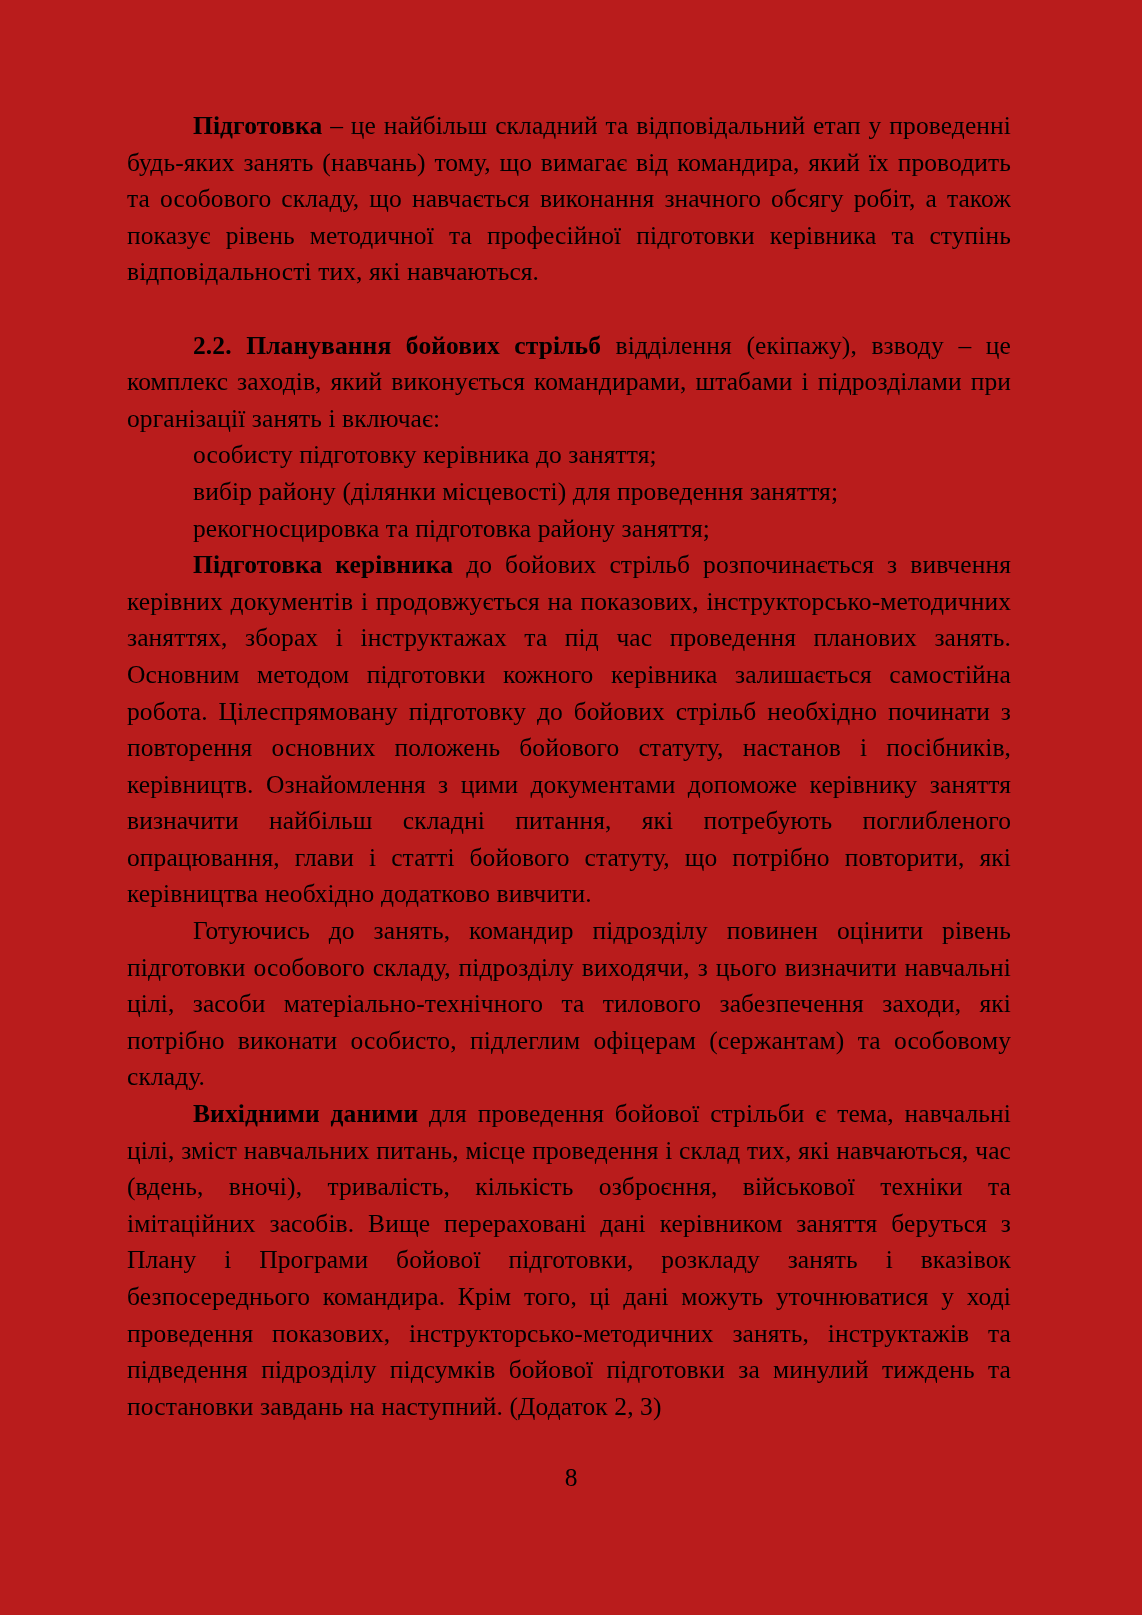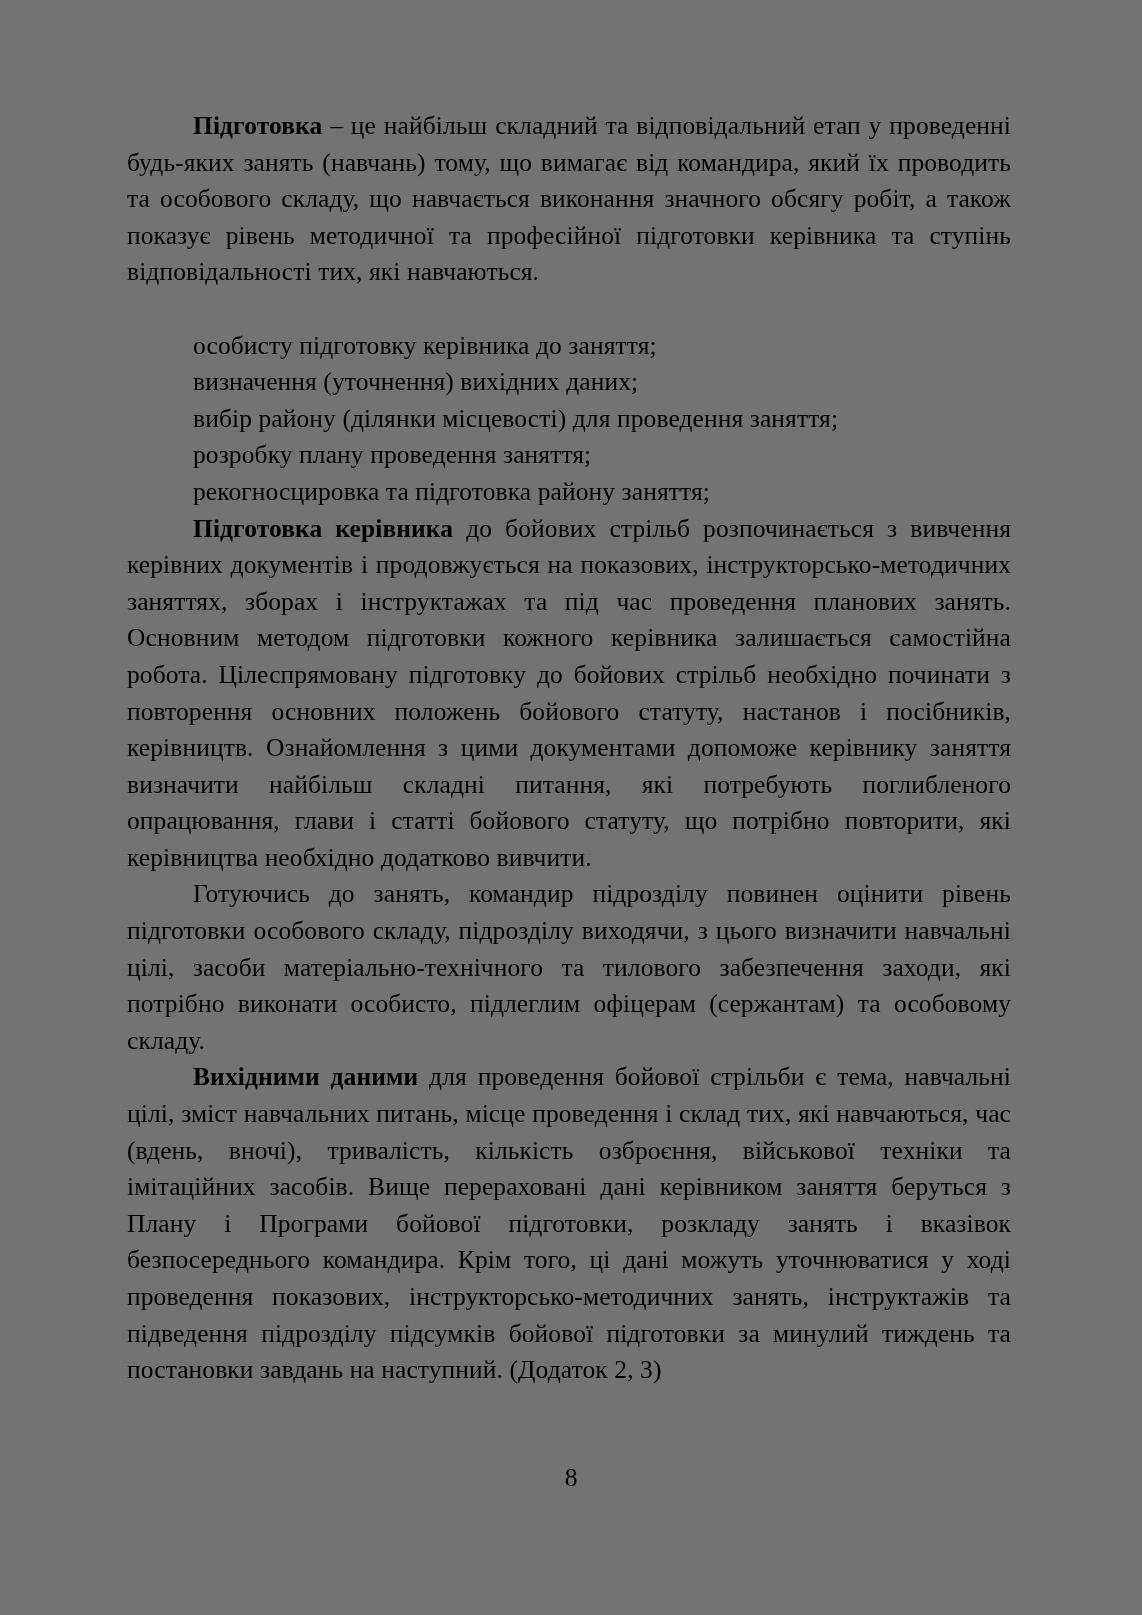--- a/index.html
+++ b/index.html
@@ -15,21 +15,21 @@
     font-family: "Liberation Serif", "DejaVu Serif", serif;
     color: #000000;
     overflow: hidden;
   }
   .page {
     position: absolute;
     left: 0;
     top: 0;
     width: 1142px;
     height: 1615px;
-    background: #737373;
+    background: #b91c1c;
   }
   .content {
     position: absolute;
     left: 127px;
     top: 108px;
     width: 884px;
   }
   p.para {
     margin: 0;
     font-size: 25.5px;
@@ -70,25 +70,24 @@
 </head>
 <body>
 
 <div class="page">
   <div class="content">
 
     <p class="para"><b>Підготовка</b><span> – це найбільш складний та відповідальний етап у проведенні будь-яких занять (навчань) тому, що вимагає від командира, який їх проводить та особового складу, що навчається виконання значного обсягу робіт, а також показує рівень методичної та професійної підготовки керівника та ступінь відповідальності тих, які навчаються.</span></p>
 
     <div class="gap"></div>
 
+    <p class="para"><b>2.2. Планування бойових стрільб</b><span> відділення (екіпажу), взводу – це комплекс заходів, який виконується командирами, штабами і підрозділами при організації занять і включає:</span></p>
 
     <p class="listline">особисту підготовку керівника до заняття;</p>
-    <p class="listline">визначення (уточнення) вихідних даних;</p>
     <p class="listline">вибір району (ділянки місцевості) для проведення заняття;</p>
-    <p class="listline">розробку плану проведення заняття;</p>
     <p class="listline">рекогносцировка та підготовка району заняття;</p>
 
 
     <p class="para"><b>Підготовка керівника</b><span> до бойових стрільб розпочинається з вивчення керівних документів і продовжується на показових, інструкторсько-методичних заняттях, зборах і інструктажах та під час проведення планових занять. Основним методом підготовки кожного керівника залишається самостійна робота. Цілеспрямовану підготовку до бойових стрільб необхідно починати з повторення основних положень бойового статуту, настанов і посібників, керівництв. Ознайомлення з цими документами допоможе керівнику заняття визначити найбільш складні питання, які потребують поглибленого опрацювання, глави і статті бойового статуту, що потрібно повторити, які керівництва необхідно додатково вивчити.</span></p>
 
     <p class="para">Готуючись до занять, командир підрозділу повинен оцінити рівень підготовки особового складу, підрозділу виходячи, з цього визначити навчальні цілі, засоби матеріально-технічного та тилового забезпечення заходи, які потрібно виконати особисто, підлеглим офіцерам (сержантам) та особовому складу.</p>
 
 
     <p class="para"><b>Вихідними даними</b><span> для проведення бойової стрільби є тема, навчальні цілі, зміст навчальних питань, місце проведення і склад тих, які навчаються, час (вдень, вночі), тривалість, кількість озброєння, військової техніки та імітаційних засобів. Вище перераховані дані керівником заняття беруться з Плану і Програми бойової підготовки, розкладу занять і вказівок безпосереднього командира. Крім того, ці дані можуть уточнюватися у ході проведення показових, інструкторсько-методичних занять, інструктажів та підведення підрозділу підсумків бойової підготовки за минулий тиждень та постановки завдань на наступний. (Додаток 2, 3)</span></p>
 

